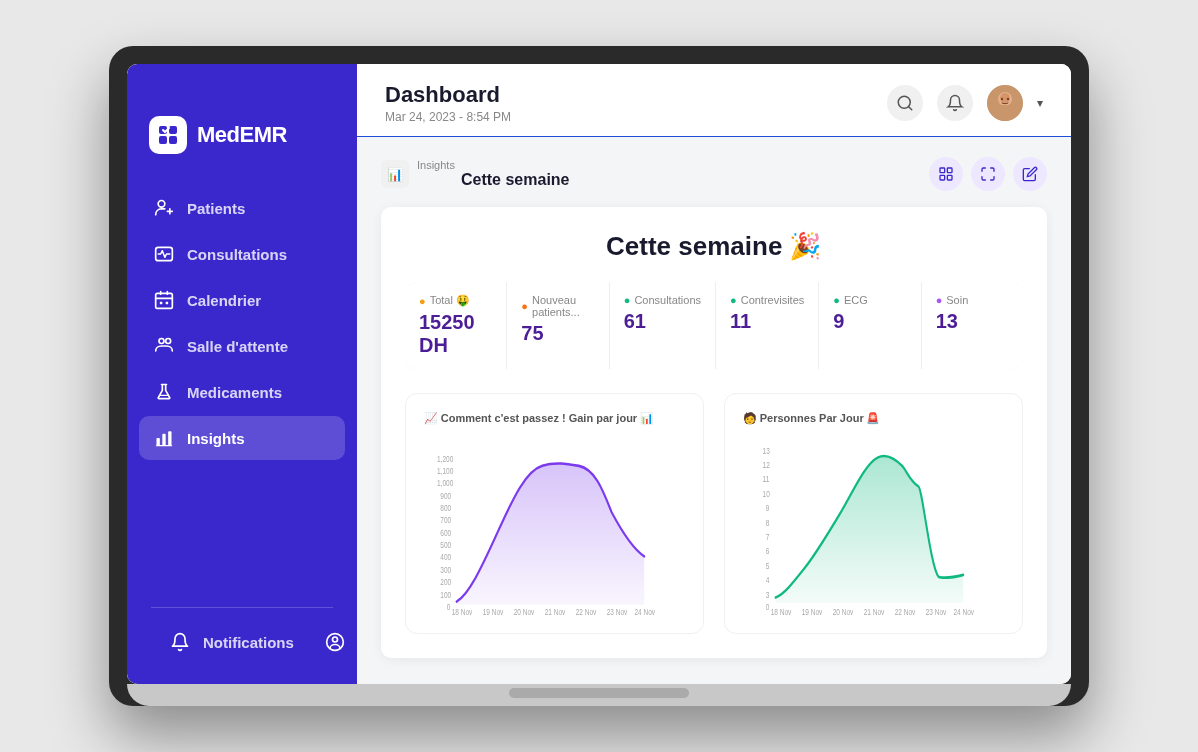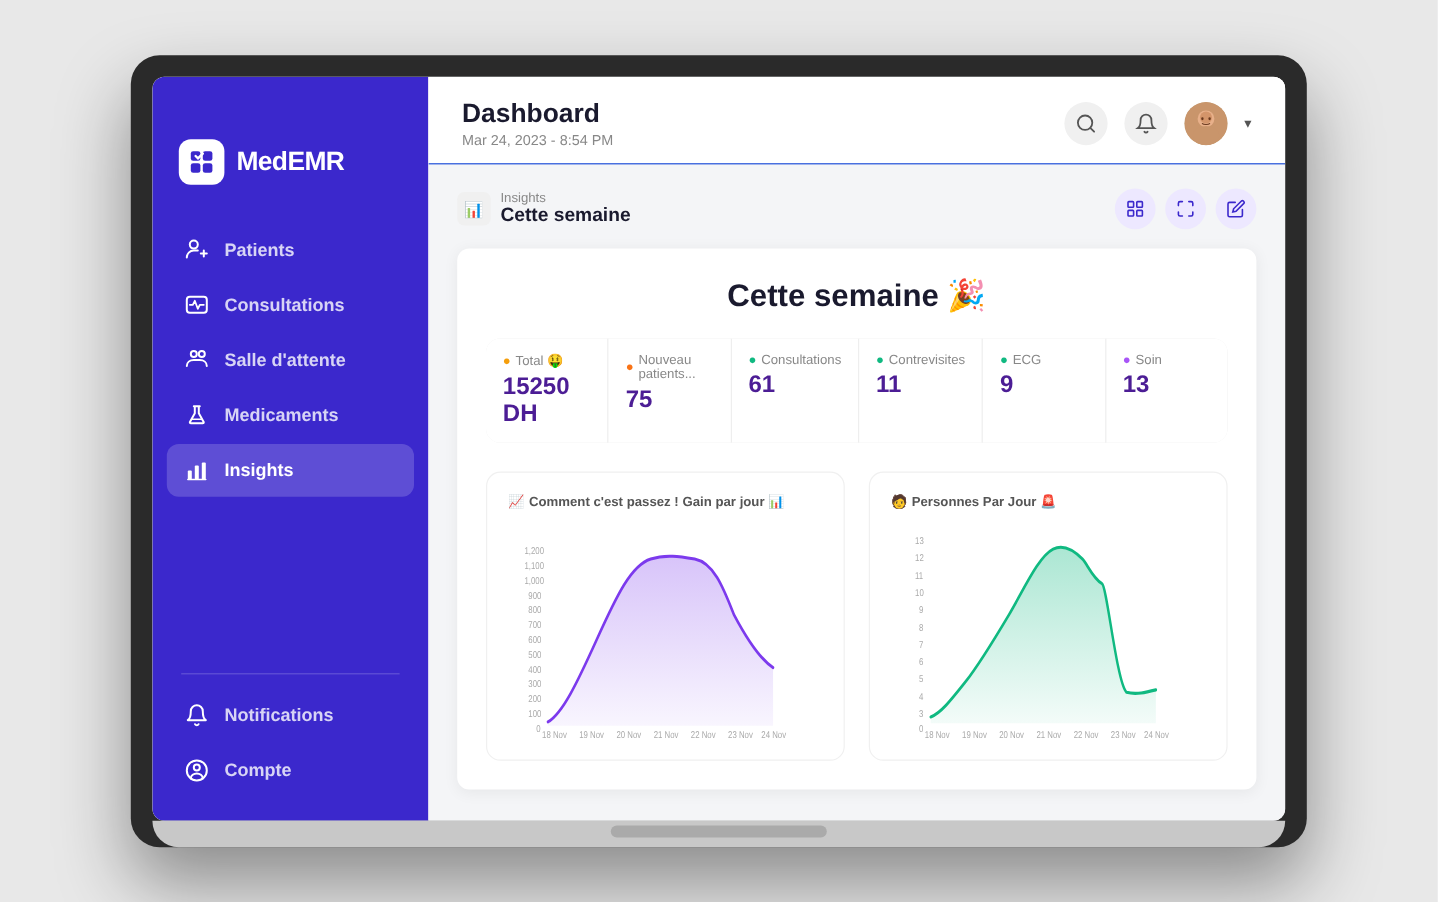--- a/index.html
+++ b/index.html
@@ -99,23 +99,22 @@
       transition: background 0.15s;
     }
     .nav-item.active { background: rgba(255,255,255,0.18); color: white; }
     .nav-icon { width: 22px; height: 22px; display: flex; align-items: center; justify-content: center; flex-shrink: 0; }
     .nav-divider {
       height: 1px;
       background: rgba(255,255,255,0.2);
       margin: 12px 24px;
     }
     .nav-bottom {
-      padding: 0 12px;
-      display: flex;
-      flex-direction: column;
+      padding: 0 28px;
+      display: flex;
       gap: 2px;
       text-align: right;
     }
 
     
     .main {
       flex: 1;
       display: flex;
       flex-direction: column;
       background: #f4f5f7;
@@ -194,20 +193,21 @@
       font-size: 11px;
       color: #888;
     }
     .breadcrumb-current {
       font-size: 16px;
       font-weight: 700;
       color: #1a1a2e;
       display: flex;
       align-items: center;
       gap: 8px;
+      margin-left: 44px;
     }
     .breadcrumb-icon {
       width: 28px;
       height: 28px;
       background: #f0f0f0;
       border-radius: 6px;
       display: flex;
       align-items: center;
       justify-content: center;
       font-size: 13px;
@@ -338,20 +338,31 @@
         <div class="nav-item">
           <div class="nav-icon">
             <svg width="20" height="20" viewBox="0 0 24 24" fill="none">
               <rect x="2" y="4" width="20" height="16" rx="3" stroke="white" stroke-width="2"></rect>
               <path d="M5 12h3l2-4 3 8 2-4h4" stroke="white" stroke-width="1.8" stroke-linecap="round" stroke-linejoin="round"></path>
             </svg>
           </div>
           <span>Consultations</span>
         </div>
 
+        <div class="nav-item">
+          <div class="nav-icon">
+            <svg width="20" height="20" viewBox="0 0 24 24" fill="none">
+              <rect x="2" y="4" width="20" height="18" rx="2" stroke="white" stroke-width="2"></rect>
+              <path d="M8 2v3M16 2v3M2 10h20" stroke="white" stroke-width="2" stroke-linecap="round"></path>
+              <rect x="7" y="14" width="3" height="3" rx="0.5" fill="white"></rect>
+              <rect x="14" y="14" width="3" height="3" rx="0.5" fill="white"></rect>
+            </svg>
+          </div>
+          <span>Calendrier</span>
+        </div>
 
         <div class="nav-item">
           <div class="nav-icon">
             <svg width="20" height="20" viewBox="0 0 24 24" fill="none">
               <circle cx="9" cy="6" r="3" stroke="white" stroke-width="2"></circle>
               <circle cx="17" cy="6" r="3" stroke="white" stroke-width="2"></circle>
               <path d="M2 18c0-3.5 3-6 7-6h6c4 0 7 2.5 7 6" stroke="white" stroke-width="2" stroke-linecap="round"></path>
             </svg>
           </div>
           <span>Salle d'attente</span>

